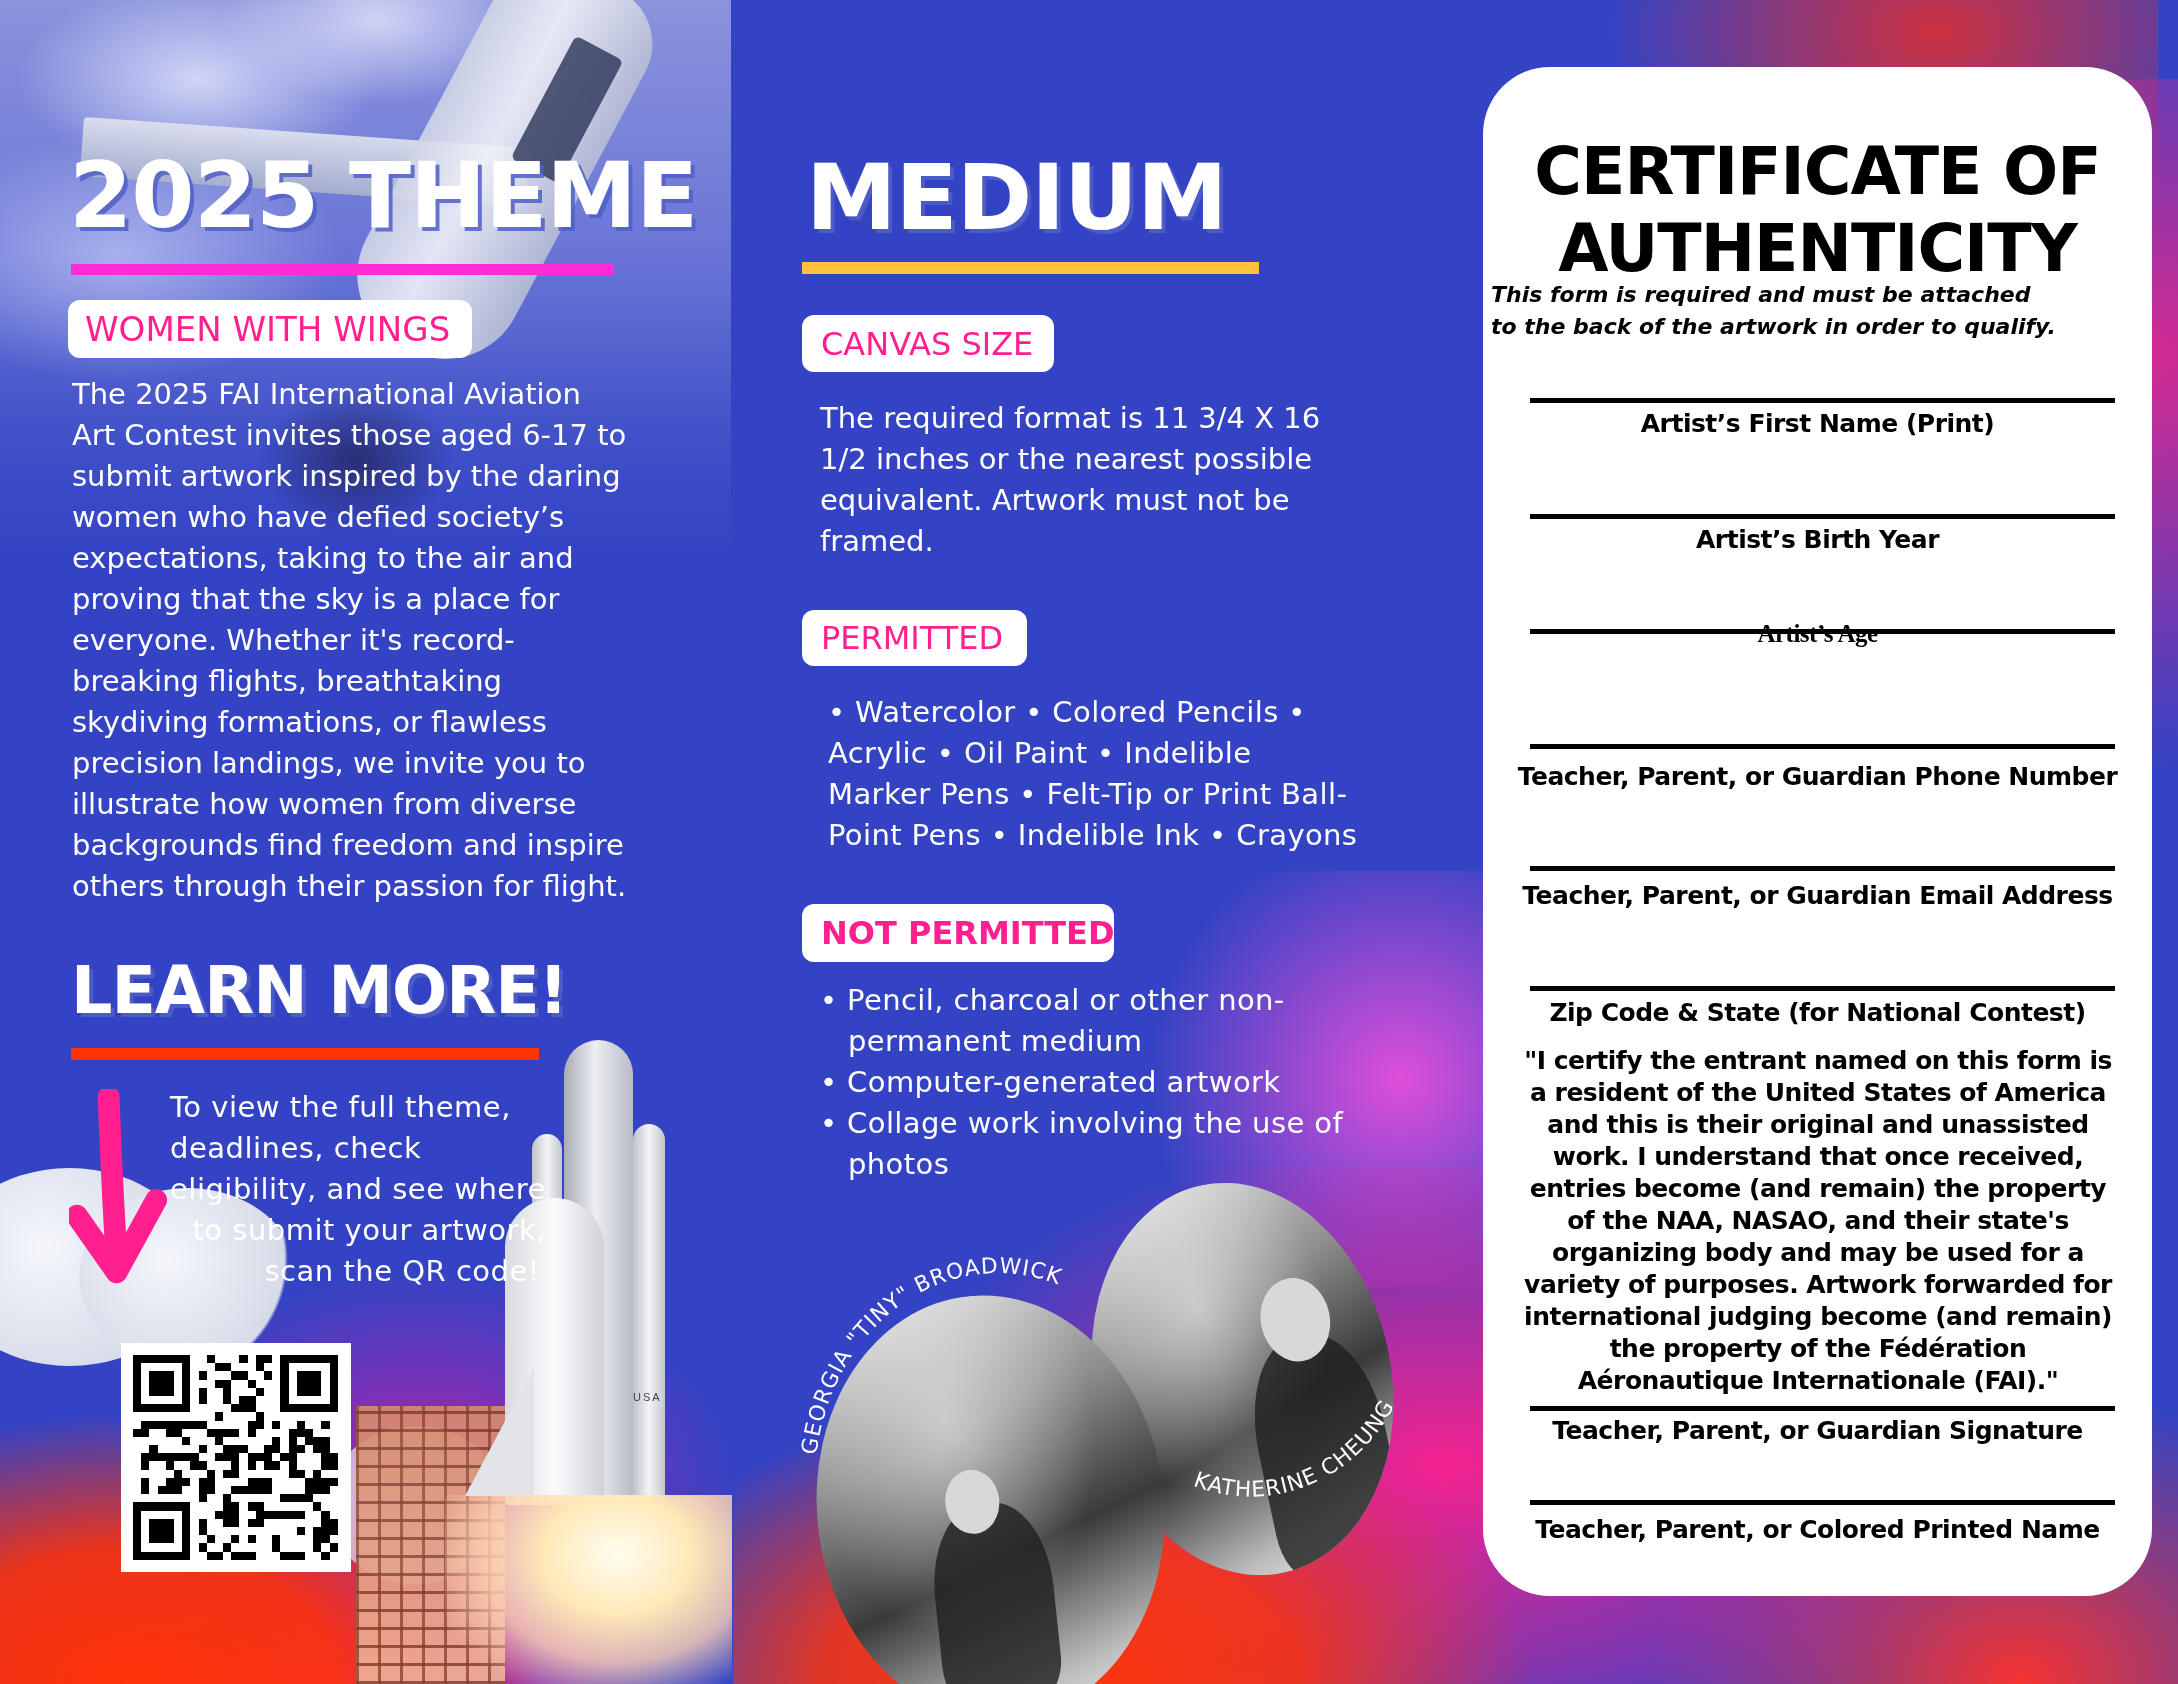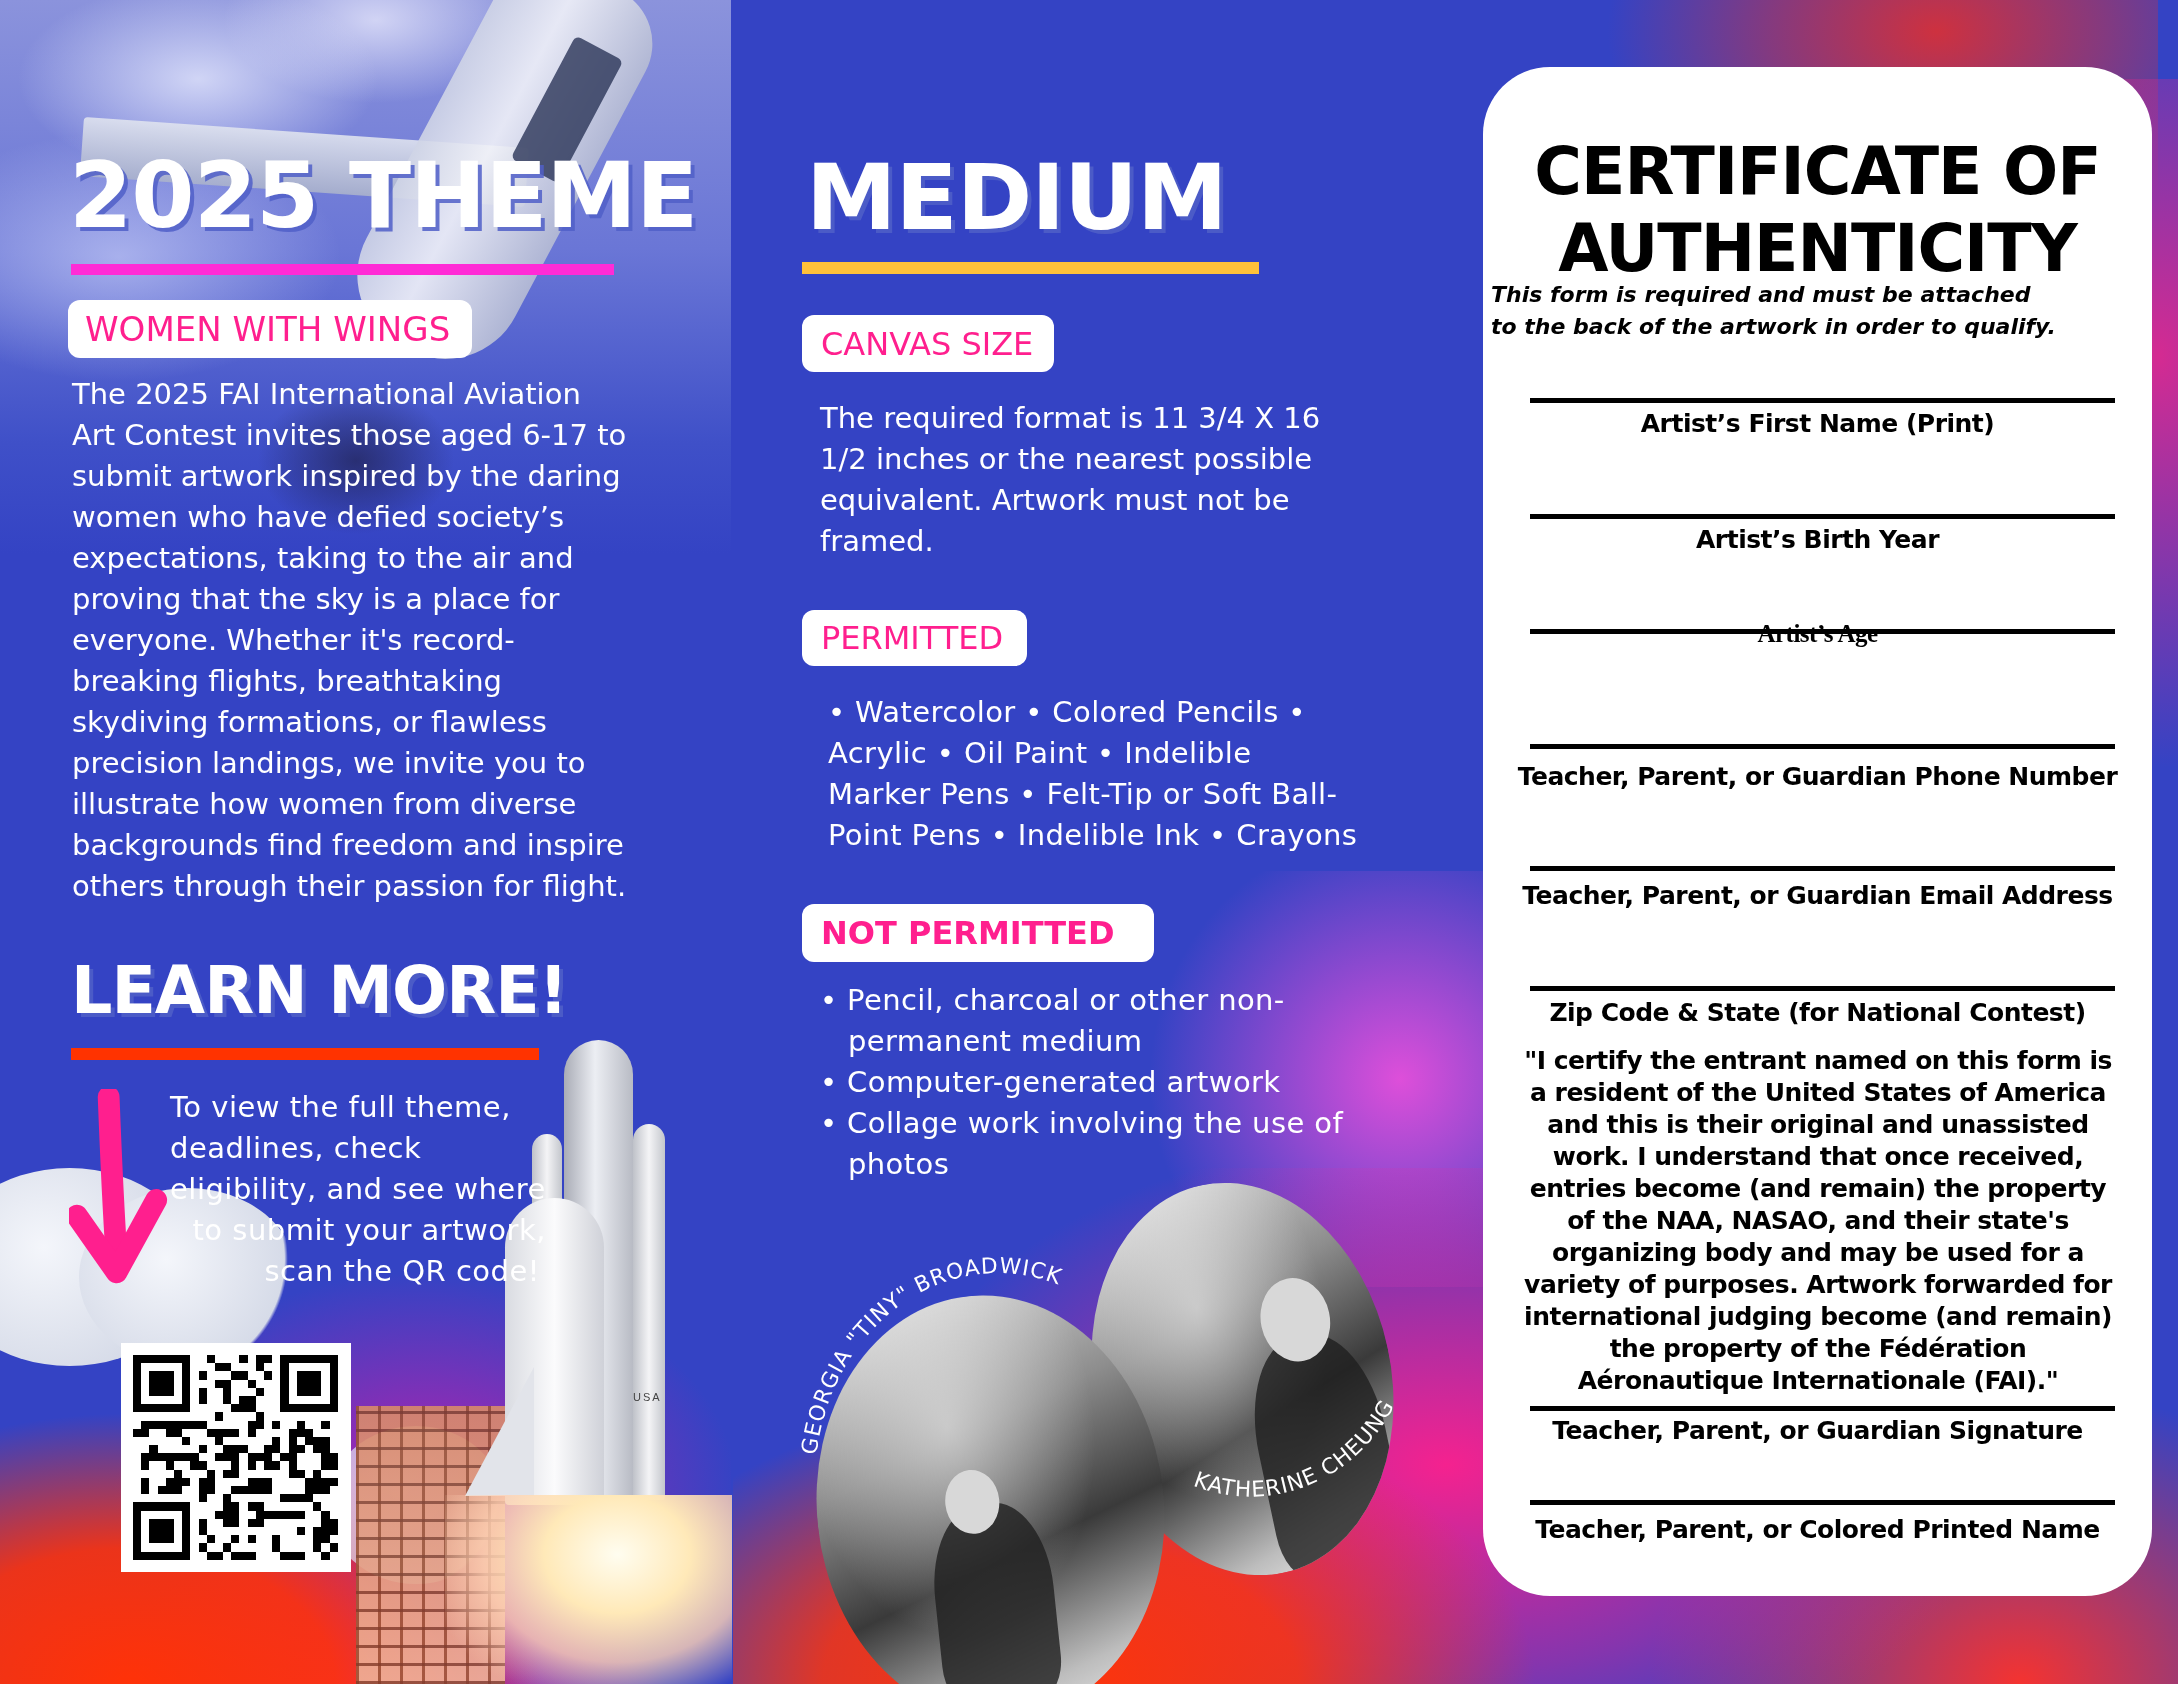--- a/index.html
+++ b/index.html
@@ -879,25 +879,25 @@
     <span class="ln">equivalent. Artwork must not be</span>
     <span class="ln">framed.</span>
   </div>
 
   <div class="pill" style="left:802px;top:610px;width:225px;height:56px;padding-left:19px;font-size:32px;">
     <span>PERMITTED</span>
   </div>
   <div class="body-text" style="left:820px;top:692px;font-size:29px;line-height:41px;letter-spacing:0.4px;margin-left:8px;">
     <span class="ln">• Watercolor • Colored Pencils •</span>
     <span class="ln">Acrylic • Oil Paint • Indelible</span>
-    <span class="ln">Marker Pens • Felt-Tip or Soft Ball-</span>
+    <span class="ln">Marker Pens • Felt-Tip or Print Ball-</span>
     <span class="ln">Point Pens • Indelible Ink • Crayons</span>
   </div>
 
-  <div class="pill" style="left:802px;top:904px;width:352px;height:58px;padding-left:19px;font-size:32px;font-weight:700;">
+  <div class="pill" style="left:802px;top:904px;width:312px;height:58px;padding-left:19px;font-size:32px;font-weight:700;">
     <span>NOT PERMITTED</span>
   </div>
   <div class="body-text" style="left:820px;top:980px;font-size:29px;line-height:41px;letter-spacing:0.4px;">
     <span class="ln">• Pencil, charcoal or other non-</span>
     <span class="ln" style="padding-left:28px;">permanent medium</span>
     <span class="ln">• Computer-generated artwork</span>
     <span class="ln">• Collage work involving the use of</span>
     <span class="ln" style="padding-left:28px;">photos</span>
   </div>
 

